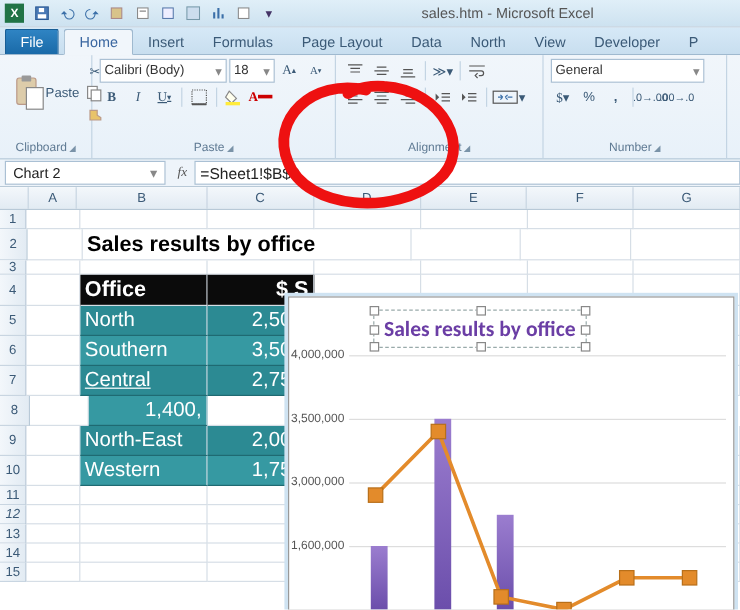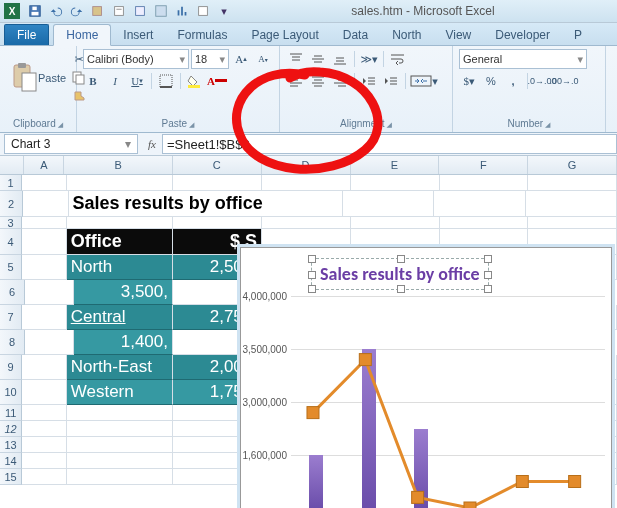--- a/index.html
+++ b/index.html
@@ -402,21 +402,21 @@
         <div class="icon-btn" style="font-size:9px">.0→.00</div>
         <div class="icon-btn" style="font-size:9px">.00→.0</div>
       </div>
     </div>
     <div class="group-label">Number</div>
   </div>
 </div>
 
 <div class="fbar">
   <div class="namebox">
-      <span>Chart 3</span>
+      <span>Chart 2</span>
       <span style="margin-left:auto;color:#888">▾</span>
     </div>
   <div class="fx-btn">fx</div>
   <div class="formula-input">
       <span>=Sheet1!$B$2</span>
     </div>
 </div>
 
 <div class="grid-area" id="grid">
     <div class="colheads">
@@ -473,20 +473,21 @@
       <div class="cell tbl-r" style="width: 110px;">North</div>
       <div class="cell tbl-r tbl-val" style="width: 90px;">2,500,</div>
       <div class="cell " style="width: 90px;"></div>
       <div class="cell " style="width: 90px;"></div>
       <div class="cell " style="width: 90px;"></div>
       <div class="cell " style="width: 90px;"></div>
     </div>
     <div class="gridrow" style="height: 25px;">
       <div class="rowhead" style="width: 24px;">6</div>
       <div class="cell " style="width: 40px;"></div>
+      <div class="cell tbl-r alt" style="width: 110px;">Southern</div>
       <div class="cell tbl-r tbl-val alt" style="width: 90px;">3,500,</div>
       <div class="cell " style="width: 90px;"></div>
       <div class="cell " style="width: 90px;"></div>
       <div class="cell " style="width: 90px;"></div>
       <div class="cell " style="width: 90px;"></div>
     </div>
     <div class="gridrow" style="height: 25px;">
       <div class="rowhead" style="width: 24px;">7</div>
       <div class="cell " style="width: 40px;"></div>
       <div class="cell tbl-r" style="width: 110px; text-decoration: underline;">Central</div>

